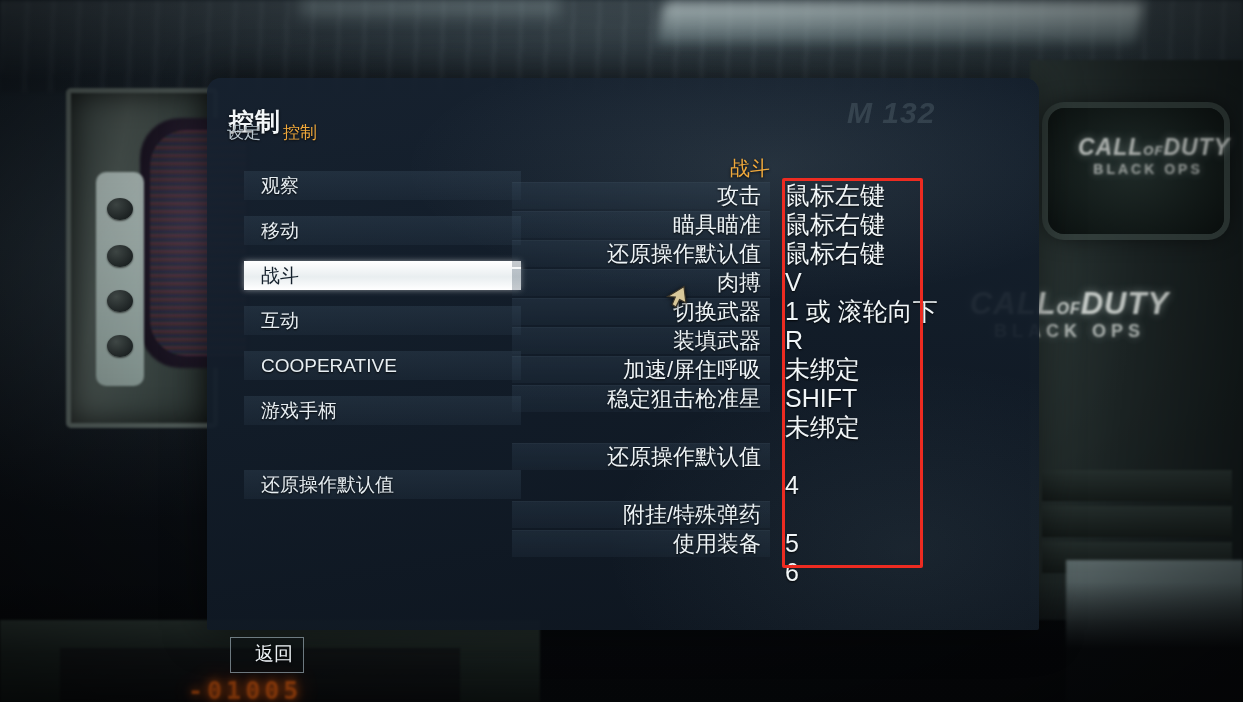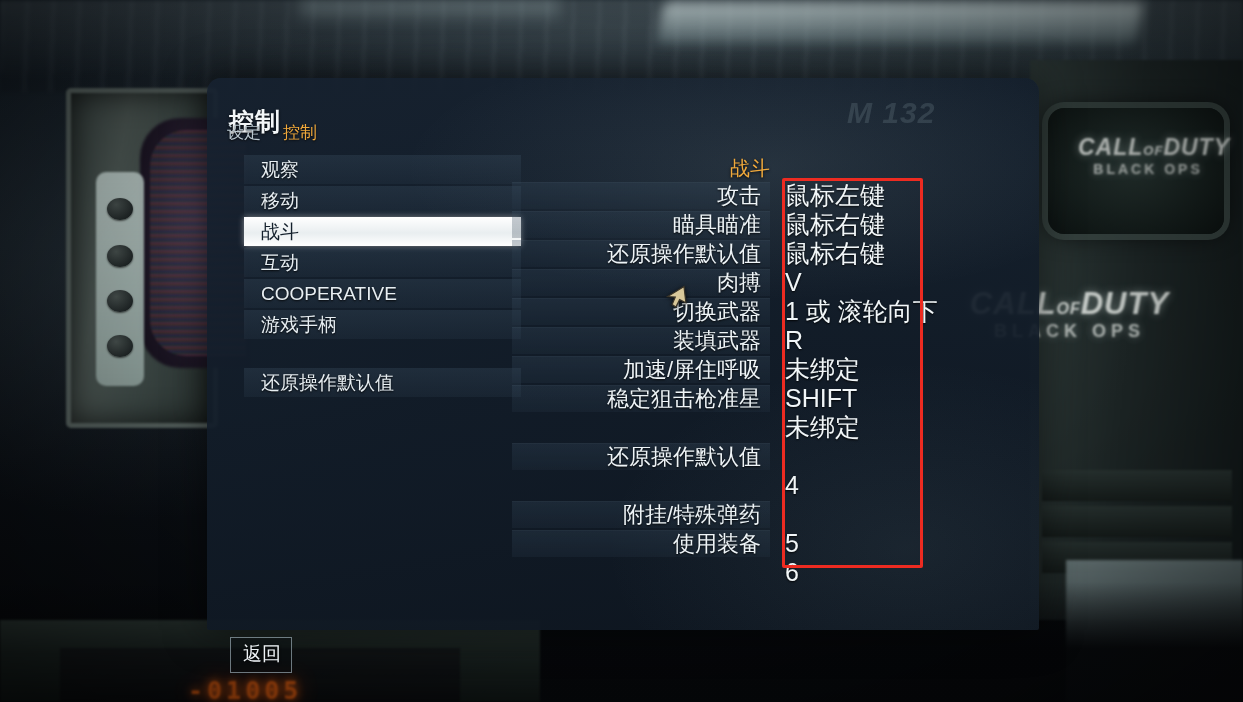--- a/index.html
+++ b/index.html
@@ -197,20 +197,21 @@
     position: absolute; left: 37px; top: 77px; width: 277px;
   }
   .nav-item {
     height: 29px; margin-bottom: 2px;
     display: flex; align-items: center;
     padding-left: 17px; box-sizing: border-box;
     color: #e7eef2; font-size: 19px;
     background: linear-gradient(180deg, rgba(58,78,96,0.34), rgba(40,56,72,0.30));
     text-shadow: 0 1px 2px rgba(0,0,0,.85);
     cursor: pointer;
+    margin-top: 16px;
   }
   .nav-item.selected {
     background: linear-gradient(180deg, #ffffff, #e9eef0 55%, #ffffff);
     color: #14202c; text-shadow: none;
     box-shadow: 0 0 6px rgba(255,255,255,.5);
   }
   .nav-gap { height: 27px; }
 
   
   .binding-head {
@@ -261,21 +262,21 @@
   .cursor {
     position: absolute; left: 452px; top: 206px;
     width: 30px; height: 30px;
     pointer-events: none;
     filter: drop-shadow(0 1px 2px rgba(0,0,0,.8));
   }
 
   
   .backbtn {
     position: absolute; left: 230px; top: 637px;
-    padding: 3px 10px 5px 12px;
+    padding: 3px 10px 5px 24px;
     color: #eef3f6; font-size: 19px;
     border: 1px solid rgba(190,210,220,0.55);
     background: rgba(10,14,18,0.35);
     text-shadow: 0 1px 3px rgba(0,0,0,.9);
     cursor: pointer;
   }
 </style>
 </head>
 <body>
 

